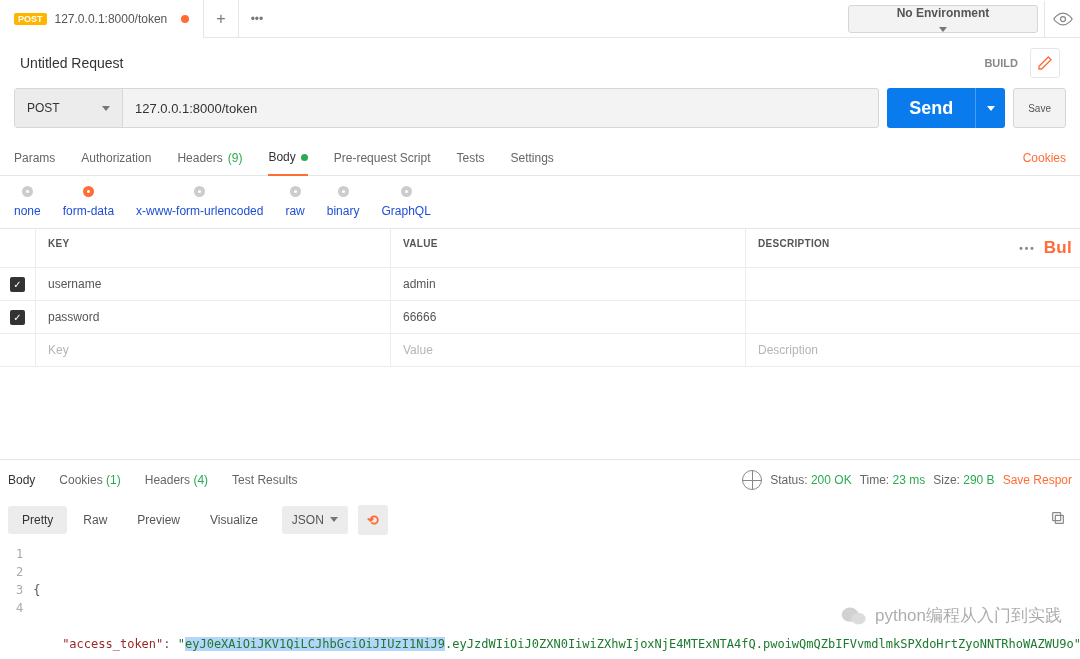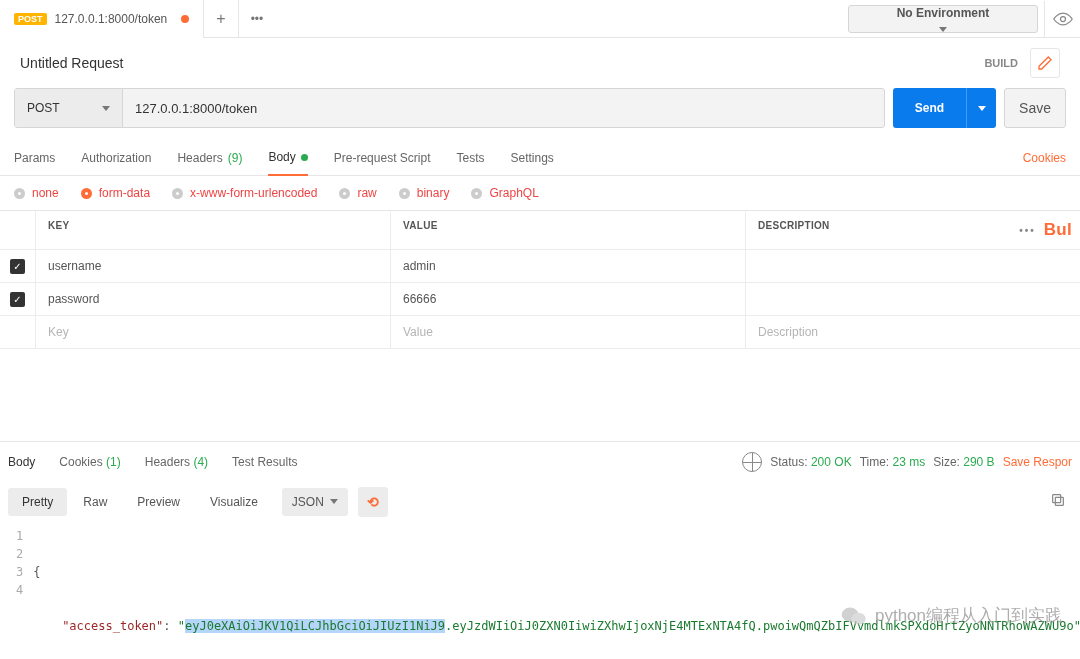--- a/index.html
+++ b/index.html
@@ -23,35 +23,35 @@
 .title-actions { display:flex; gap:6px; align-items:center; }
 .build-btn { color:#888; font-size:11px; font-weight:600; padding:4px 6px; cursor:pointer; }
 .comment-btn { width:30px; height:30px; border:1px solid #e6e6e6; border-radius:3px; display:flex; align-items:center; justify-content:center; color:#FF6C37; cursor:pointer; }
 
 
 .urlbar-row { display:flex; align-items:center; gap:8px; padding: 0 14px 12px 14px; }
 .url-group { display:flex; flex:1; border:1px solid #d6d6d6; border-radius:3px; background:#f3f3f3; height:40px; }
 .method-select { display:flex; align-items:center; justify-content:space-between; padding:0 12px; width:108px; border-right:1px solid #d6d6d6; cursor:pointer; color:#333; font-weight:500; background:#ececec; }
 .url-input { flex:1; display:flex; align-items:center; padding:0 12px; color:#333; font-size:13px; }
 .send-group { display:flex; height:40px; }
-.send-btn { background:#097BED; color:#fff; font-weight:600; padding:0 22px; border:none; display:flex; align-items:center; cursor:pointer; border-radius:3px 0 0 3px; font-size:12px;}
+.send-btn { background:#097BED; color:#fff; font-weight:600; padding:0 22px; border:none; display:flex; align-items:center; cursor:pointer; border-radius:3px 0 0 3px; font-size:18px;}
 .send-caret { background:#097BED; width:30px; display:flex; align-items:center; justify-content:center; color:#fff; cursor:pointer; border-left:1px solid rgba(255,255,255,0.25); border-radius:0 3px 3px 0; }
-.save-btn { background:#f3f3f3; border:1px solid #d6d6d6; color:#555; padding:0 14px; height:40px; border-radius:3px; cursor:pointer; font-size:14px; display:flex; align-items:center; }
+.save-btn { background:#f3f3f3; border:1px solid #d6d6d6; color:#555; padding:0 14px; height:40px; border-radius:3px; cursor:pointer; font-size:10px; display:flex; align-items:center; }
 
 
 .req-tabs { display:flex; align-items:center; gap:26px; padding: 0 14px; border-bottom:1px solid #e6e6e6; height:36px; }
 .req-tab { cursor:pointer; color:#666; height:100%; display:flex; align-items:center; gap:5px; }
 .req-tab.active { color:#333; border-bottom:2px solid #FF6C37; margin-bottom:-1px; font-weight:500; }
 .count-g { color:#2bab50; }
 .dot-g { width:7px; height:7px; border-radius:50%; background:#2bab50; }
 .cookies-link { margin-left:auto; color:#FF6C37; cursor:pointer; }
 
 
 .radio-row { display:flex; gap:22px; padding: 10px 14px; align-items:center; }
-.radio-opt { display:flex; align-items:center; gap:7px; cursor:pointer; color:#ef4444; }
+.radio-opt { display:flex; align-items:center; gap:7px; cursor:pointer; color:#1d4ed8;flex-direction:column; }
 .radio-circle { width:11px; height:11px; border-radius:50%; border:4px solid #ccc; background:#fff; }
 .radio-opt.selected .radio-circle { border-color:#FF6C37; }
 
 
 .kv-table { border-top:1px solid #e6e6e6; }
 .kv-head, .kv-row { display:flex; border-bottom:1px solid #ececec; }
 .kv-head { background:#fff; font-size:10px; color:#555; font-weight:700; letter-spacing:0.3px; }
 .kv-cell { padding:9px 12px; border-right:1px solid #ececec; overflow:hidden; text-overflow:ellipsis; white-space:nowrap; }
 .col-chk { width:36px; display:flex; align-items:center; justify-content:center; border-right:1px solid #ececec; padding:6px 0;}
 .col-key { width:355px; }

